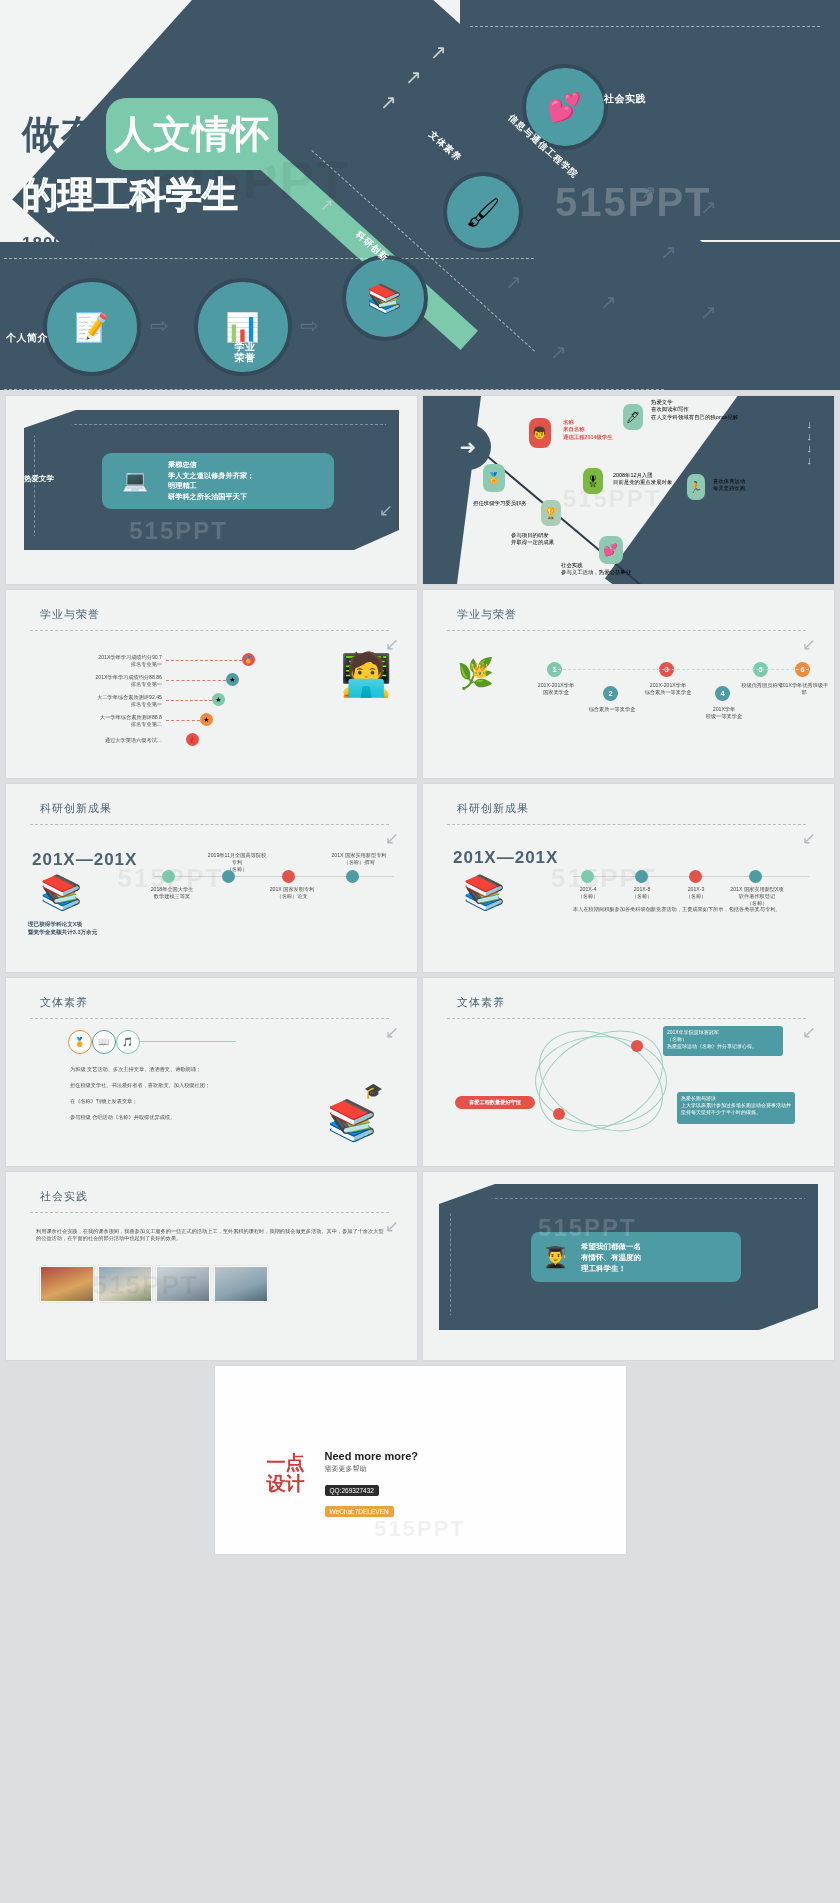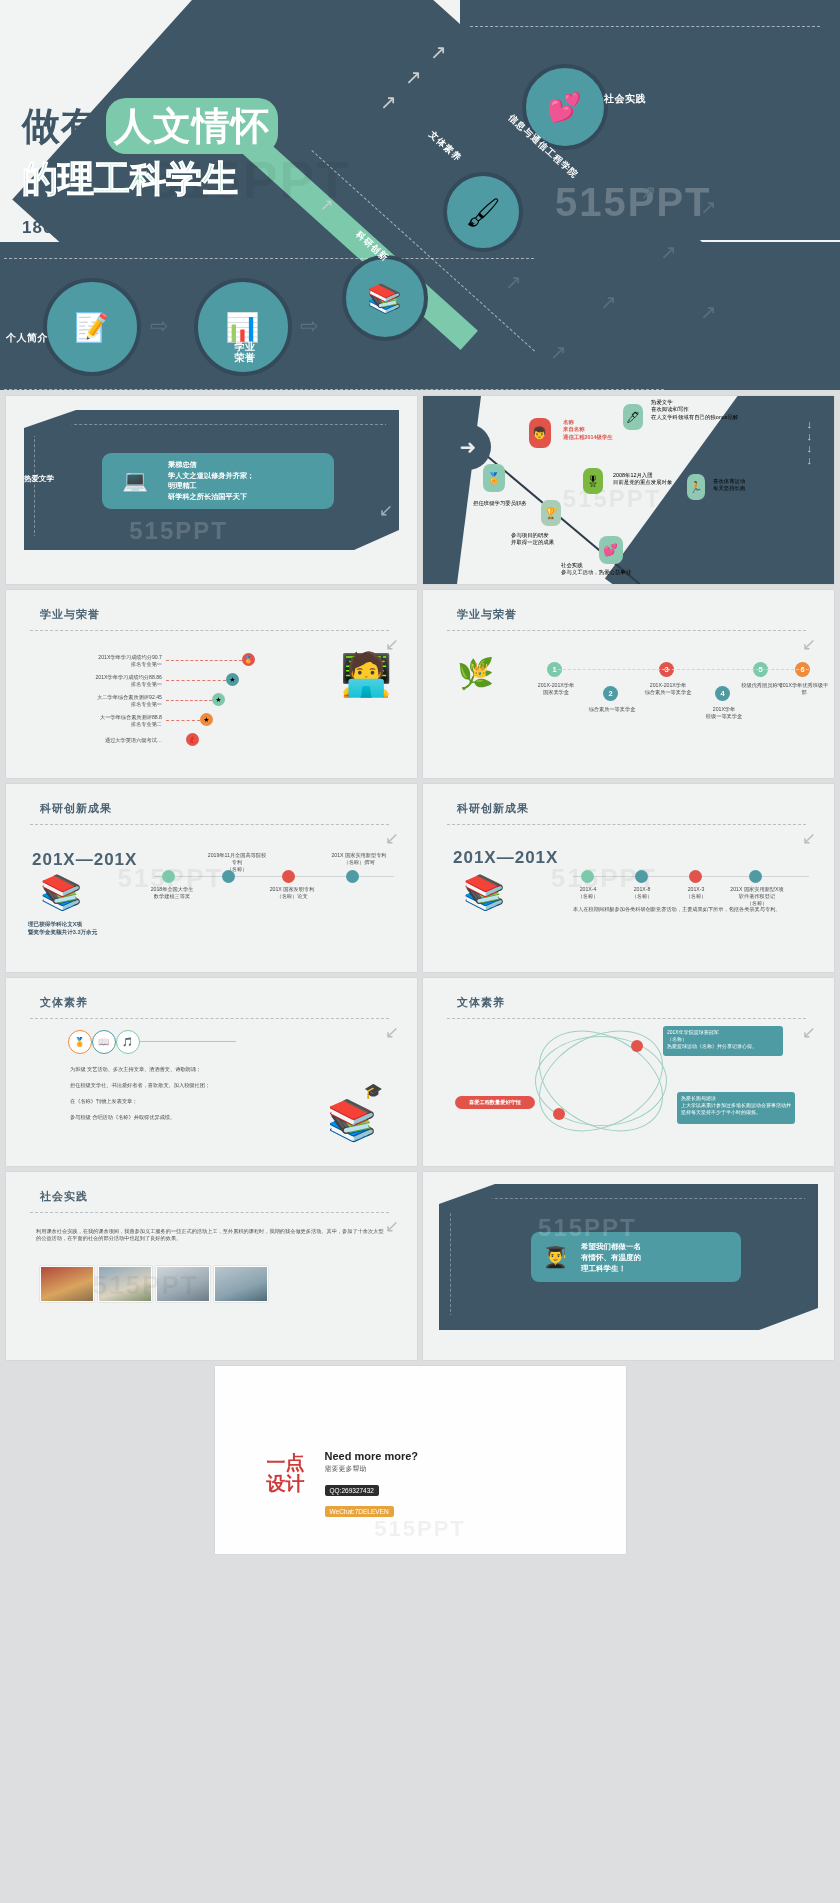--- a/index.html
+++ b/index.html
@@ -11,41 +11,41 @@
   .hero-dark{position:absolute;left:0;top:242px;width:840px;height:148px;background:#3f5666;}
   .hero-diag{position:absolute;left:300px;top:-120px;width:760px;height:430px;background:#3f5666;
        transform:rotate(42deg);transform-origin:left top;}
   .hero-diag2{position:absolute;left:460px;top:-60px;width:420px;height:300px;background:#3f5666;}
   .hero-mint{position:absolute;left:255px;top:130px;width:300px;height:26px;background:#7dc9ab;
        transform:rotate(42deg);transform-origin:left top;}
   .hero-dash{position:absolute;border:0;border-top:1.5px dashed rgba(255,255,255,.55);}
   .hero-title{position:absolute;left:22px;top:98px;z-index:6;}
   .t-row1{font-size:38px;font-weight:bold;letter-spacing:1px;line-height:40px;white-space:nowrap;}
   .t-dark{color:#3f5666;}
-  .t-pill{display:inline-block;background:#7dc9ab;color:#fff;border-radius:20px;padding:8px 8px;margin-left:6px;text-align:right;}
+  .t-pill{display:inline-block;background:#7dc9ab;color:#fff;border-radius:20px;padding:16px 8px;margin-left:6px;text-align:right;}
   .t-row2{font-size:36px;font-weight:bold;color:#7dc9ab;line-height:42px;margin-top:4px;
        -webkit-text-stroke:1px #ffffff;white-space:nowrap;}
   .t-sub{margin-top:16px;font-size:17px;font-weight:bold;color:#3f5666;letter-spacing:1px;}
   .wm{position:absolute;color:rgba(255,255,255,.22);font-weight:bold;letter-spacing:2px;
       pointer-events:none;user-select:none;}
   .wm-dark{color:rgba(0,0,0,.055);}
 
   .hcirc{position:absolute;border-radius:50%;background:#4f9ba3;border:4px solid #34495a;
       display:flex;align-items:center;justify-content:center;font-size:28px;z-index:7;}
   .hlabel{position:absolute;color:#fff;font-size:10px;font-weight:bold;z-index:8;letter-spacing:.5px;}
   .harrow{position:absolute;color:#55707f;font-size:20px;z-index:5;}
   .harrow.lt{color:#c9cdce;}
   .diaglabel{position:absolute;color:#fff;font-size:9px;font-weight:bold;z-index:9;
       transform:rotate(42deg);white-space:nowrap;letter-spacing:1px;}
 
   
   .grid{position:relative;padding:6px 4px;display:flex;flex-wrap:wrap;gap:6px 6px;justify-content:center;}
   .slide{position:relative;width:411px;height:188px;background:#f1f2f2;overflow:hidden;
       box-shadow:0 0 1px rgba(0,0,0,.18);}
-  .s-title{position:absolute;left:34px;top:17px;font-size:11px;font-weight:bold;color:#4a6272;letter-spacing:1px;}
+  .s-title{position:absolute;left:34px;top:17px;font-size:11px;font-weight:normal;color:#4a6272;letter-spacing:1px;}
   .s-dashline{position:absolute;left:24px;right:28px;top:40px;border-top:1px dashed #b9bec1;}
   .s-corner{position:absolute;right:18px;top:44px;color:#b6bcbf;font-size:17px;}
   .s-wm{position:absolute;left:50%;top:44%;transform:translate(-50%,-50%);
       font-size:26px;font-weight:bold;color:rgba(0,0,0,.05);letter-spacing:2px;}
   .s-wm.lightwm{color:rgba(255,255,255,.16);}
 
   
   .d2-bg{position:absolute;inset:0;background:#f1f2f2;}
   .d2-dark{position:absolute;left:18px;top:14px;width:375px;height:140px;background:#3f5666;
       clip-path:polygon(0 18px,52px 0,375px 0,375px 120px,330px 140px,0 140px);}

